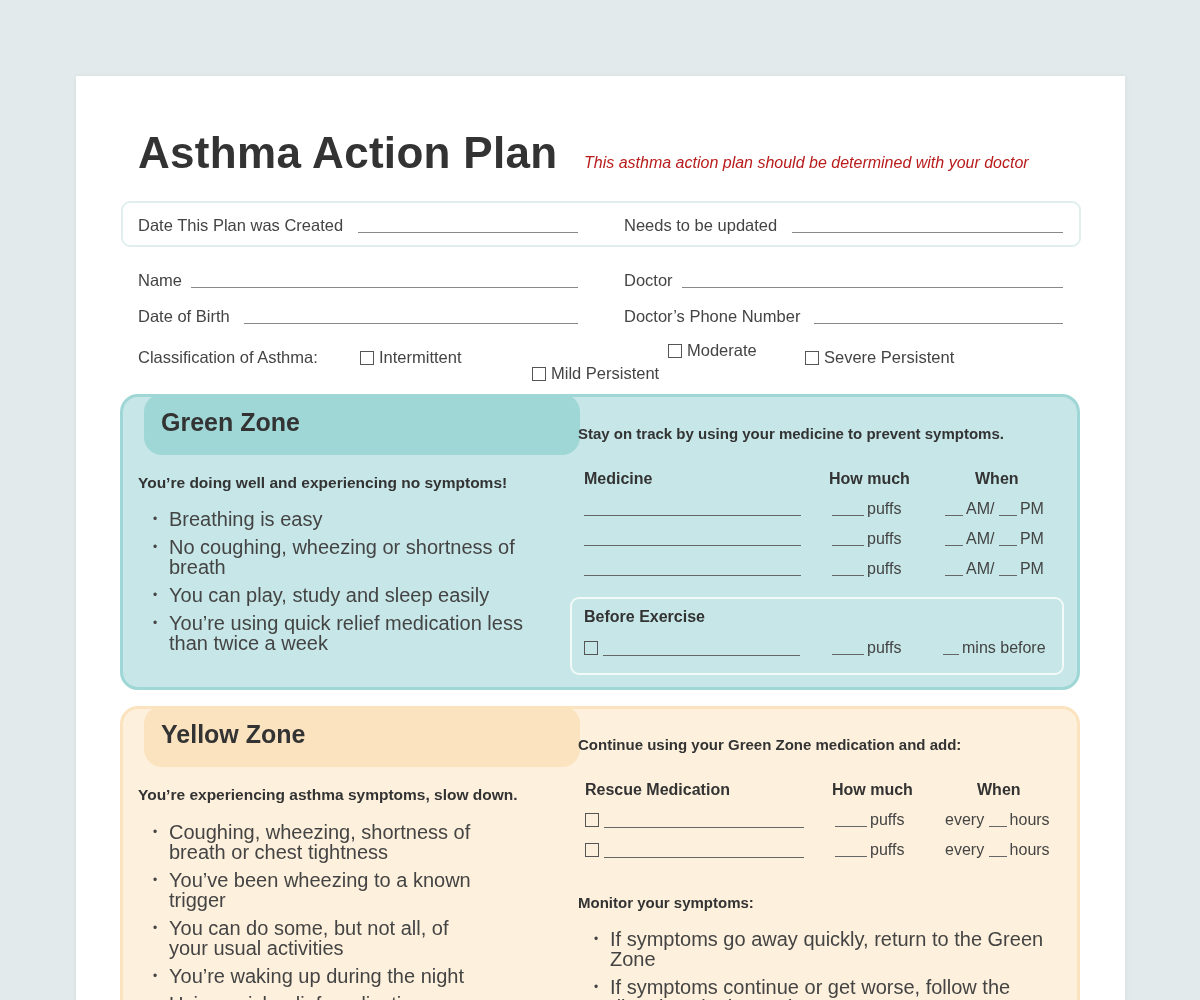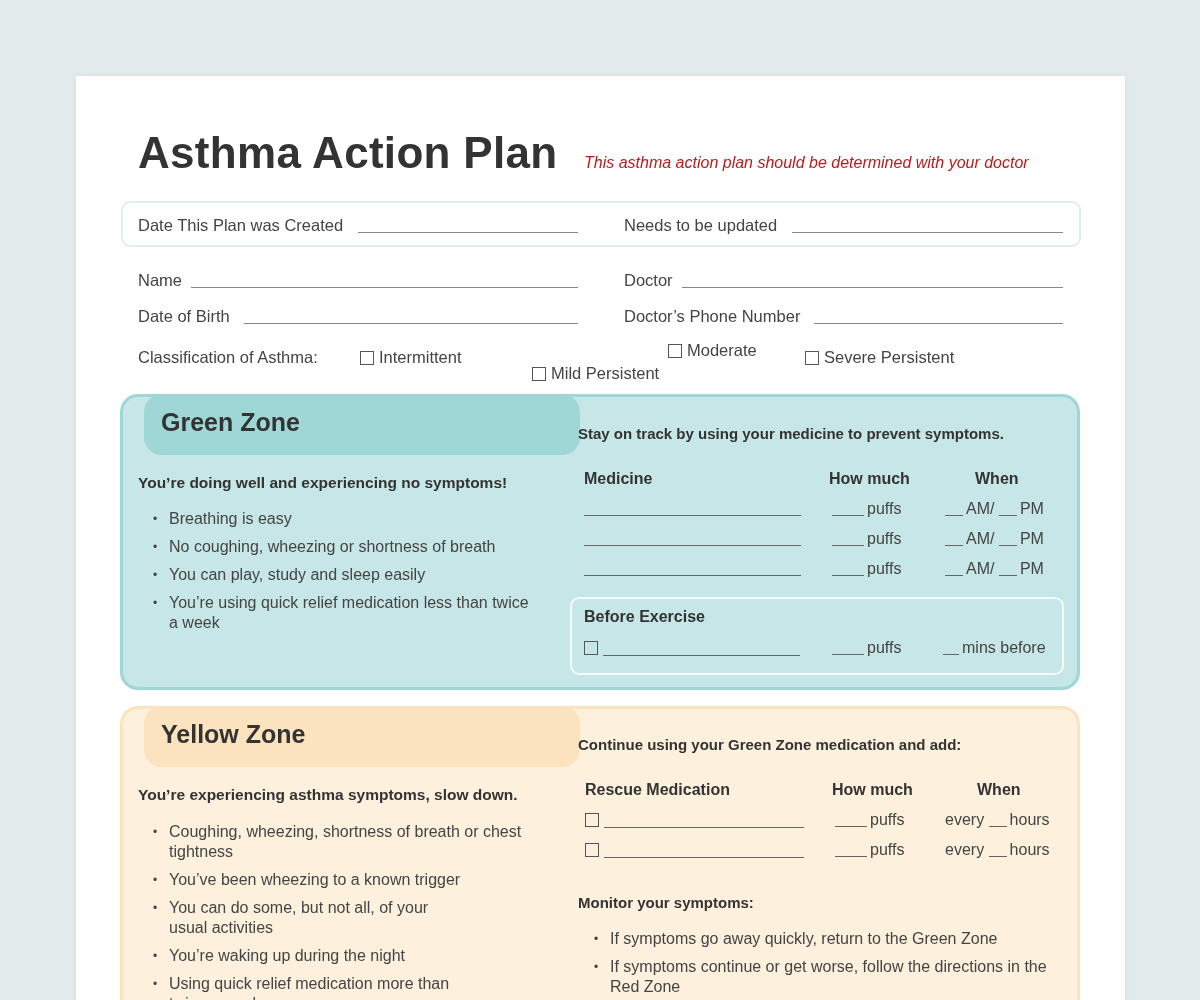--- a/index.html
+++ b/index.html
@@ -40,21 +40,21 @@
   .zone-head {
     position: absolute; left: -3px; top: -3px; width: 436px; height: 61px;
     border-radius: 18px 18px 18px 0;
     margin-left: 24px;
   }
   .green .zone-head { background: #9fd6d6; border-bottom-right-radius: 18px; border-bottom-left-radius: 18px; }
   .yellow .zone-head { background: #fbe3bf; border-bottom-right-radius: 18px; border-bottom-left-radius: 18px; }
   .zone-title { position: absolute; left: 17px; top: 14px; font-size: 25px; font-weight: bold; color: #333; }
   .zone-lead { position: absolute; left: 15px; font-size: 15.5px; font-weight: bold; color: #333; }
   .bullets { position: absolute; left: 30px; list-style: none; width: 380px; }
-  .bullets li { position: relative; padding-left: 16px; font-size: 16px; line-height: 20px; color: #444; margin-bottom: 8px; }
+  .bullets li { position: relative; padding-left: 16px; font-size: 20px; line-height: 20px; color: #444; margin-bottom: 8px; }
   .bullets li::before { content: "•"; position: absolute; left: 0; top: 0; font-size: 12px; }
   .right-lead { position: absolute; left: 455px; font-size: 15px; font-weight: bold; color: #333; }
   .colh { position: absolute; font-size: 16px; font-weight: bold; color: #333; }
   .cell { position: absolute; font-size: 16px; color: #444; white-space: nowrap; }
   .blank { display: inline-block; border-bottom: 1.5px solid #666; height: 14px; vertical-align: -2px; margin-right: 3px; }
   .exercise-box {
     position: absolute; left: 447px; top: 200px; width: 494px; height: 78px;
     border: 2px solid #f2f9f9; border-radius: 9px;
   }
 </style>

